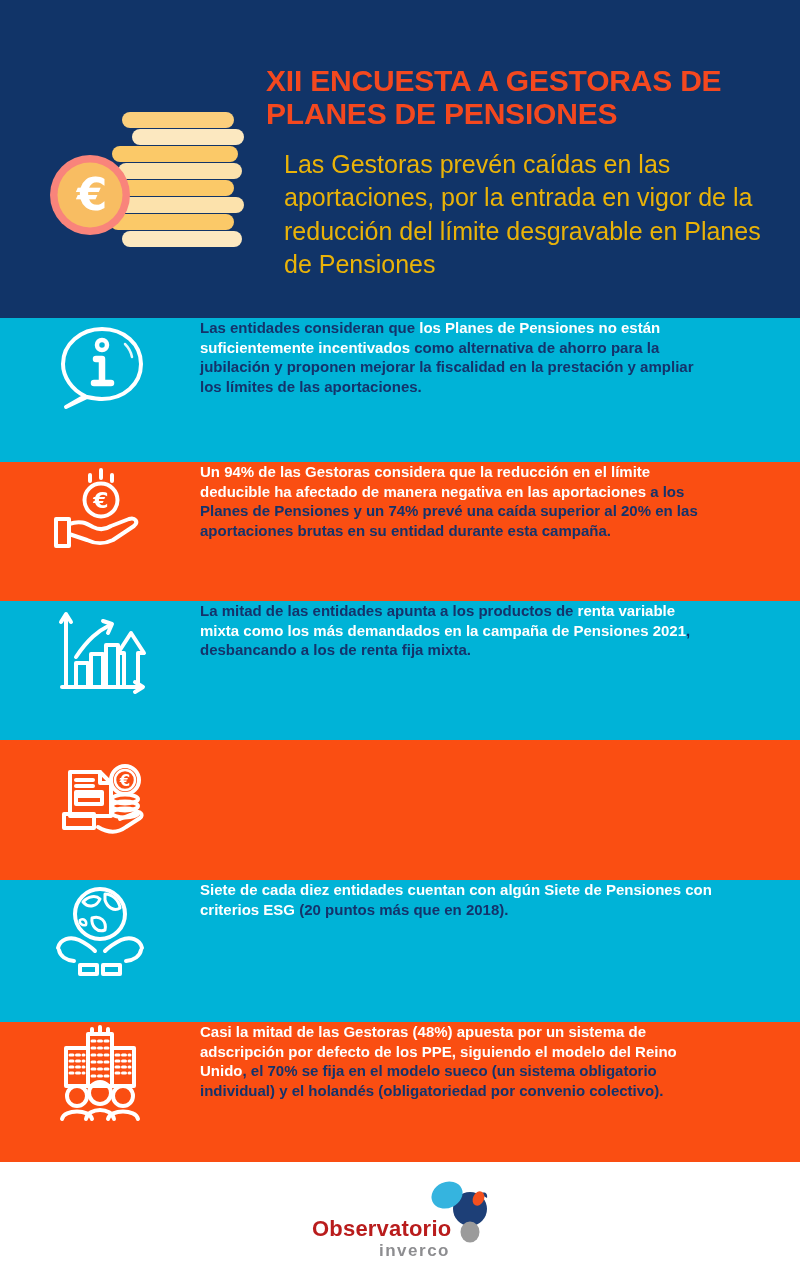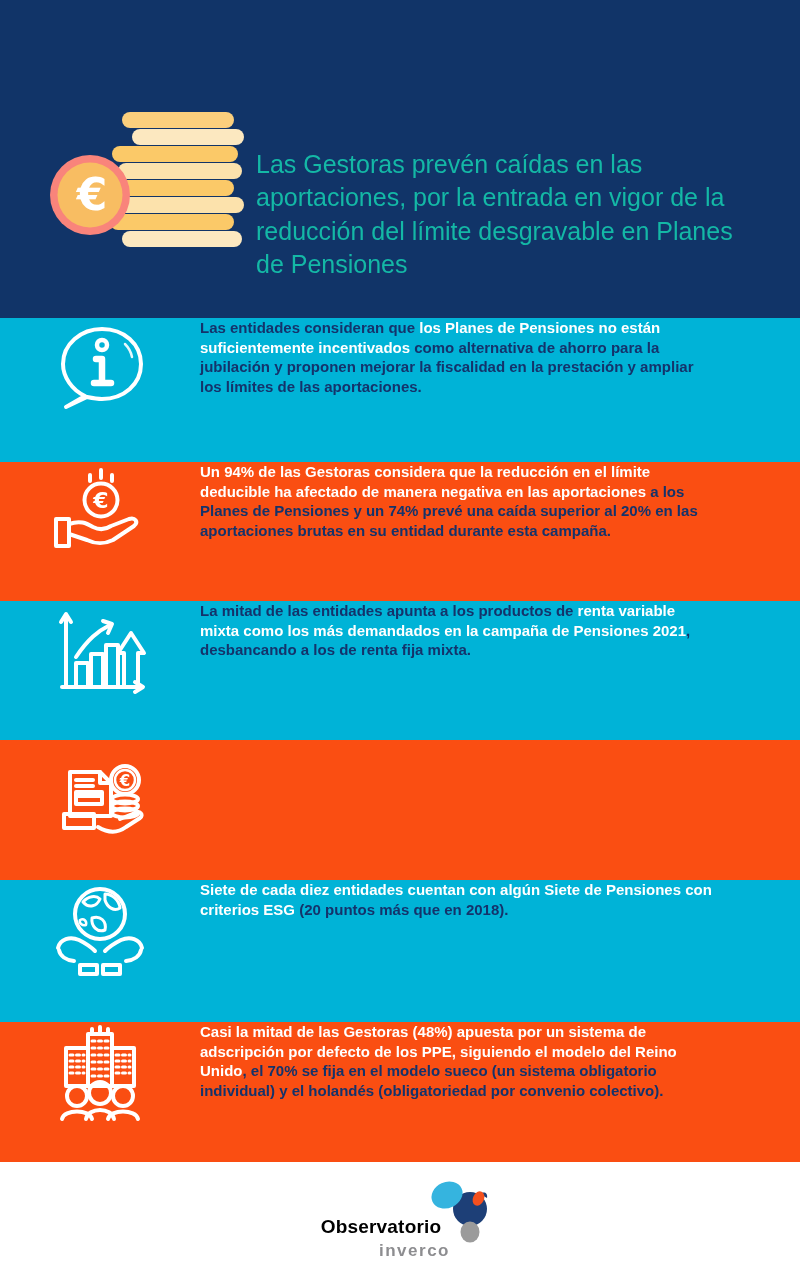--- a/index.html
+++ b/index.html
@@ -11,22 +11,22 @@
   }
 
   
   .header { position:relative; width:100%; height:318px; background:#113468; }
   .header-title {
     position:absolute; left:266px; top:64px; width:528px;
     color:#F4481F; font-size:30px; font-weight:700; line-height:1.1;
     letter-spacing:-0.2px;
   }
   .header-subtitle {
-    position:absolute; left:256px; top:148px; width:480px;
-    color:#14b8a6; font-size:25px; font-weight:400; line-height:1.33;
+    position:absolute; left:284px; top:148px; width:480px;
+    color:#eab308; font-size:25px; font-weight:400; line-height:1.33;
   }
   .coins-art { position:absolute; left:38px; top:112px; }
 
   
   .band { display:flex; align-items:flex-start; width:100%; }
   .band-teal { background:#00B3D7; }
   .band-orange { background:#FA4E12; }
   .band-iconbox {
     flex:0 0 200px; display:flex; justify-content:center; align-items:center;
   }
@@ -34,21 +34,21 @@
   .band-text {
     width:515px; font-size:15px; font-weight:700; line-height:1.3;
   }
   .band-text .plain { color:#14336B; }
   .band-text .hl { color:#ffffff; }
 
   
   .footer { position:relative; width:100%; height:119px; background:#ffffff; }
   .brand-text {
     position:absolute; left:312px; top:54px; width:138px;
-    color:#000000; font-size:19px; font-weight:700; text-align:center;
+    color:#b91c1c; font-size:22px; font-weight:700; text-align:left;
     letter-spacing:0.2px;
   }
   .brand-sub {
     position:absolute; left:312px; top:79px; width:138px;
     color:#8D8D90; font-size:17px; font-weight:700; text-align:right;
     letter-spacing:1.5px;
   }
   .brand-mark { position:absolute; left:428px; top:16px; }
 </style>
 </head>
@@ -63,20 +63,21 @@
       <rect x="74" y="34" width="126" height="16" rx="8" fill="#FBC968"></rect>
       <rect x="80" y="51" width="124" height="16" rx="8" fill="#FCE2AC"></rect>
       <rect x="70" y="68" width="126" height="16" rx="8" fill="#FBC968"></rect>
       <rect x="78" y="85" width="128" height="16" rx="8" fill="#FCE2AC"></rect>
       <rect x="72" y="102" width="124" height="16" rx="8" fill="#FBC968"></rect>
       <rect x="84" y="119" width="120" height="16" rx="8" fill="#FCE8C0"></rect>
       <circle cx="52" cy="83" r="40" fill="#F9847B"></circle>
       <circle cx="52" cy="83" r="32.5" fill="#F8BD62"></circle>
       <text x="54" y="98" text-anchor="middle" font-family="DejaVu Sans, sans-serif" font-size="44" font-weight="bold" fill="#ffffff">€</text>
     </svg>
+    <h1 class="header-title">XII ENCUESTA A GESTORAS DE PLANES DE PENSIONES</h1>
     <p class="header-subtitle">Las Gestoras prevén caídas en las aportaciones, por la entrada en vigor de la reducción del límite desgravable en Planes de Pensiones</p>
   </header>
 
   <section class="band band-teal" style="height:144px">
     <div class="band-iconbox">
       <svg width="100" height="100" viewBox="0 0 100 100" fill="none" stroke="#fff" stroke-width="4" stroke-linecap="round" stroke-linejoin="round" aria-hidden="true">
         <path d="M 16 89 L 35 78 C 22 72 13 59 13 46 C 13 26 31 11 52 11 C 74 11 91 26 91 46 C 91 66 74 81 52 81 C 47 81 42 80 37 79 Z"></path>
         <circle cx="52" cy="27" r="5" stroke-width="4.5"></circle>
         <path d="M 46 41 H 52 V 64" stroke-width="6.5"></path>
         <path d="M 44 65 H 61" stroke-width="6.5"></path>

